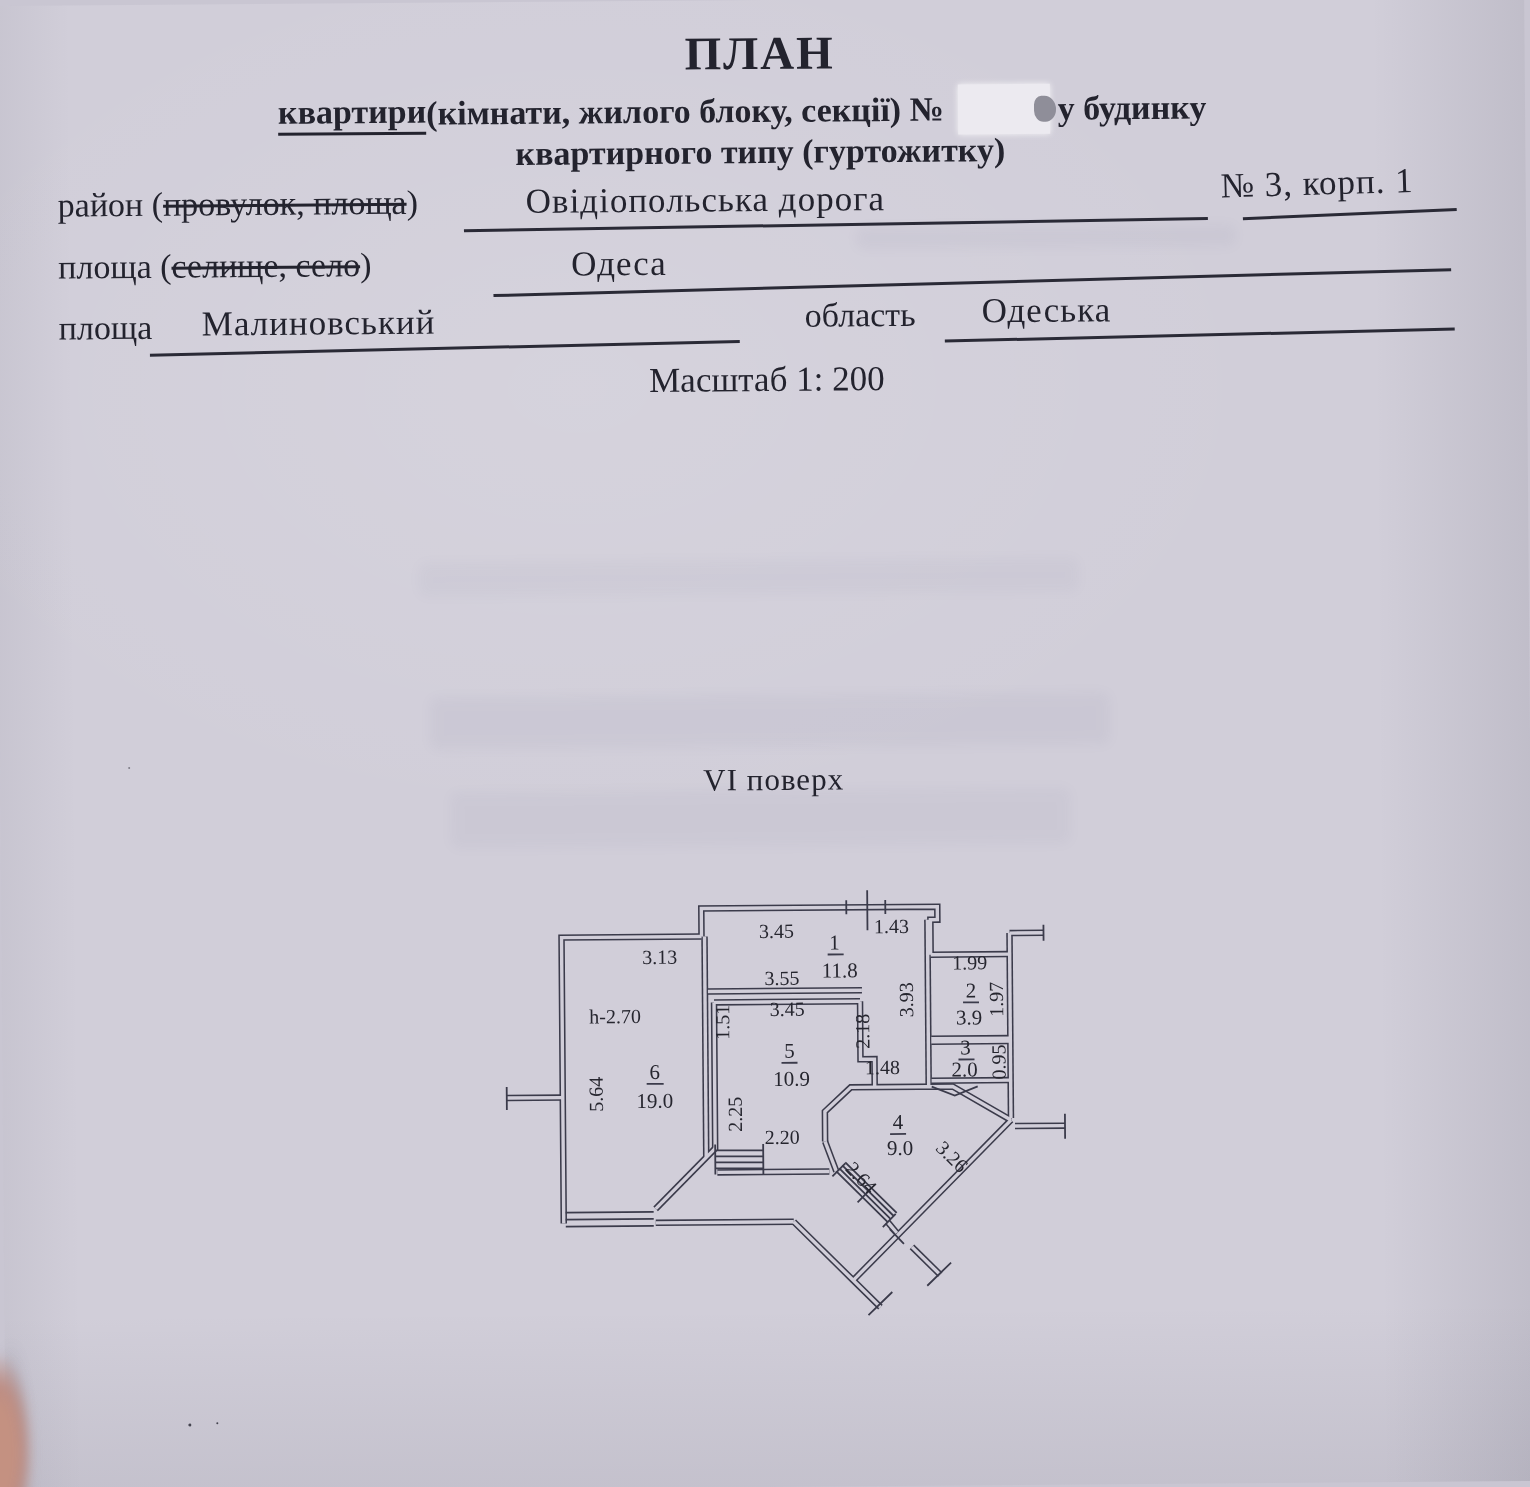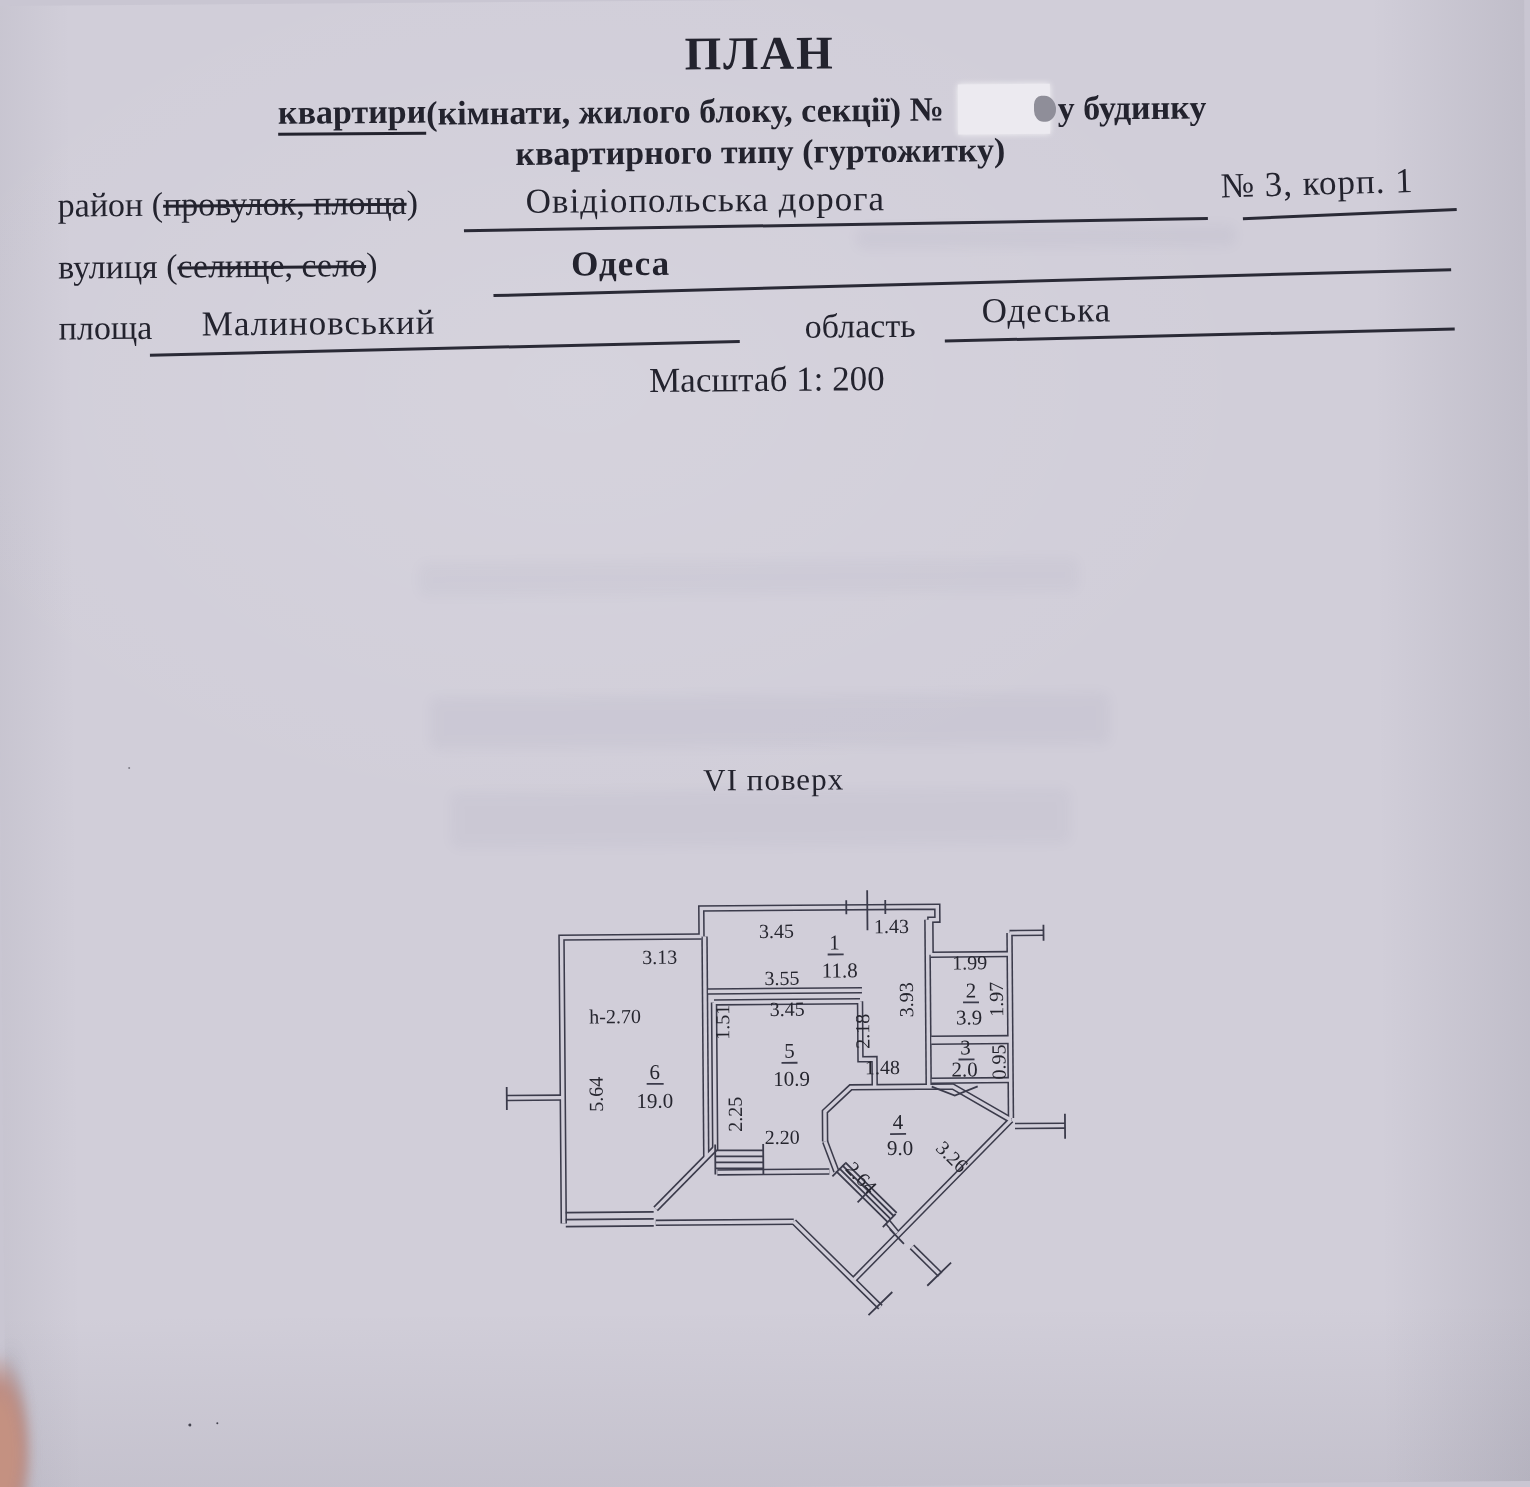--- a/index.html
+++ b/index.html
@@ -69,29 +69,29 @@
 
   <div class="abs form-label" style="left:62px;top:181px;">
     <span>район (</span><span class="struck">провулок, площа</span><span>)</span>
   </div>
   <div class="abs value" style="left:530px;top:180px;">Овідіопольська дорога</div>
   <div class="abs value" style="left:1225px;top:168px;transform:rotate(-1.2deg);">№ 3, корп. 1</div>
   <div class="abs rule" style="left:468px;top:227px;width:744px;transform:rotate(-0.5deg);"></div>
   <div class="abs rule" style="left:1247px;top:221px;width:214px;transform:rotate(-2deg);"></div>
 
   <div class="abs form-label" style="left:62px;top:243px;">
-    <span>вулиця (</span><span class="struck">селище, село</span><span>)</span>
+    <span>площа (</span><span class="struck">селище, село</span><span>)</span>
   </div>
-  <div class="abs value" style="left:575px;top:243px;font-weight:bold;">Одеса</div>
+  <div class="abs value" style="left:575px;top:243px;">Одеса</div>
   <div class="abs rule" style="left:497px;top:292px;width:958px;transform:rotate(-1.1deg);"></div>
 
   <div class="abs form-label" style="left:62px;top:304px;">площа</div>
   <div class="abs value" style="left:205px;top:300px;">Малиновський</div>
   <div class="abs rule" style="left:153px;top:349px;width:590px;transform:rotate(-0.9deg);"></div>
-  <div class="abs form-label" style="left:808px;top:297px;margin-top:11px;">область</div>
+  <div class="abs form-label" style="left:808px;top:297px;">область</div>
   <div class="abs value" style="left:985px;top:293px;">Одеська</div>
   <div class="abs rule" style="left:948px;top:341px;width:510px;transform:rotate(-0.9deg);"></div>
 
   <div class="abs scale-line" style="left:652px;top:360px;">Масштаб 1: 200</div>
 
   <div class="bleed" style="left:420px;top:560px;width:660px;height:34px;opacity:0.04;"></div>
   <div class="bleed" style="left:430px;top:695px;width:680px;height:52px;opacity:0.05;"></div>
   <div class="bleed" style="left:450px;top:790px;width:620px;height:56px;opacity:0.045;"></div>
   <div class="bleed" style="left:860px;top:228px;width:380px;height:22px;opacity:0.05;"></div>
 

